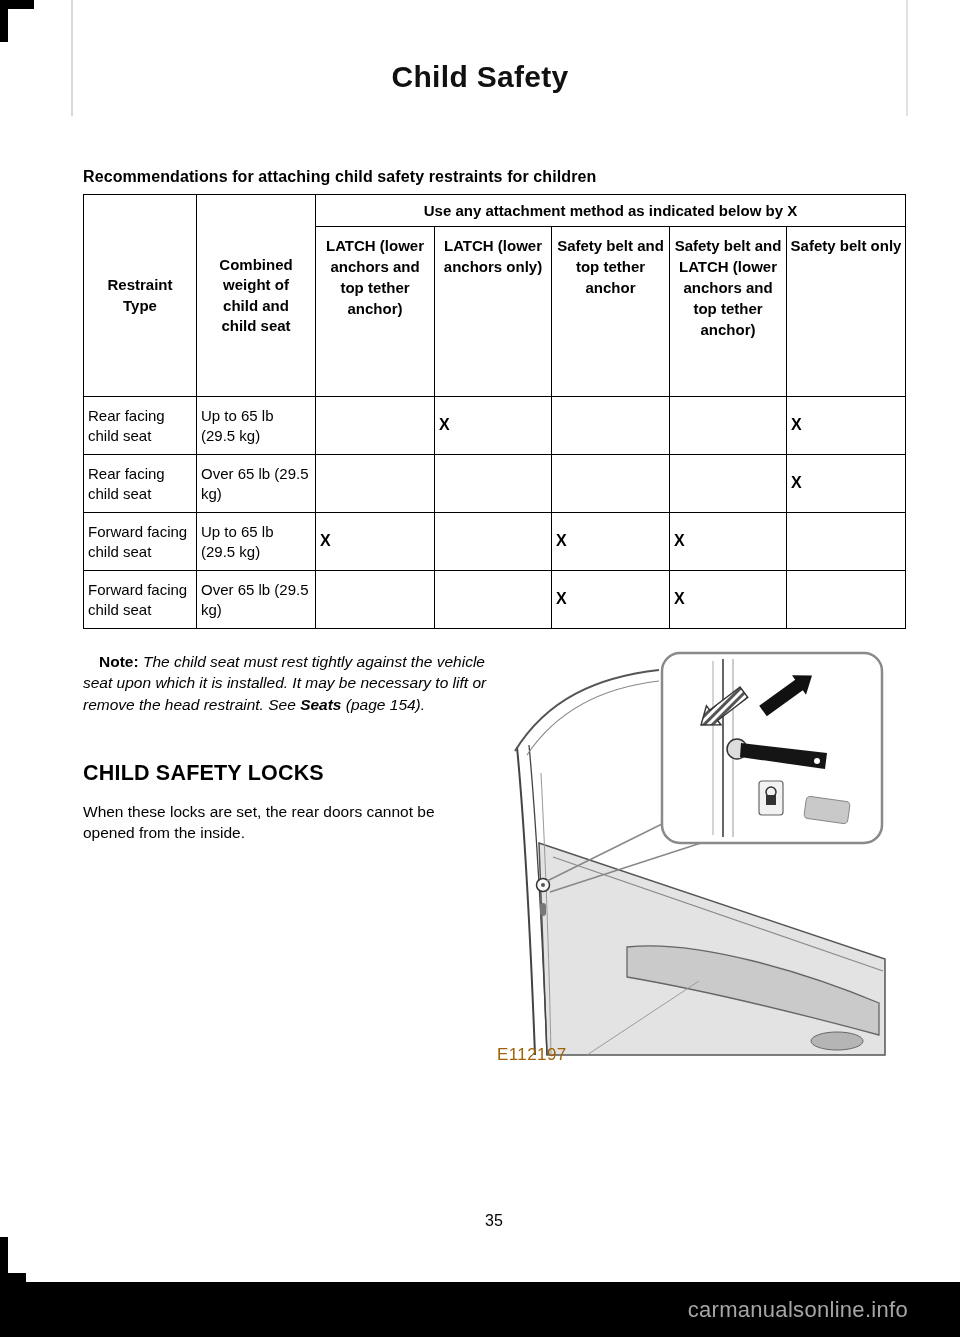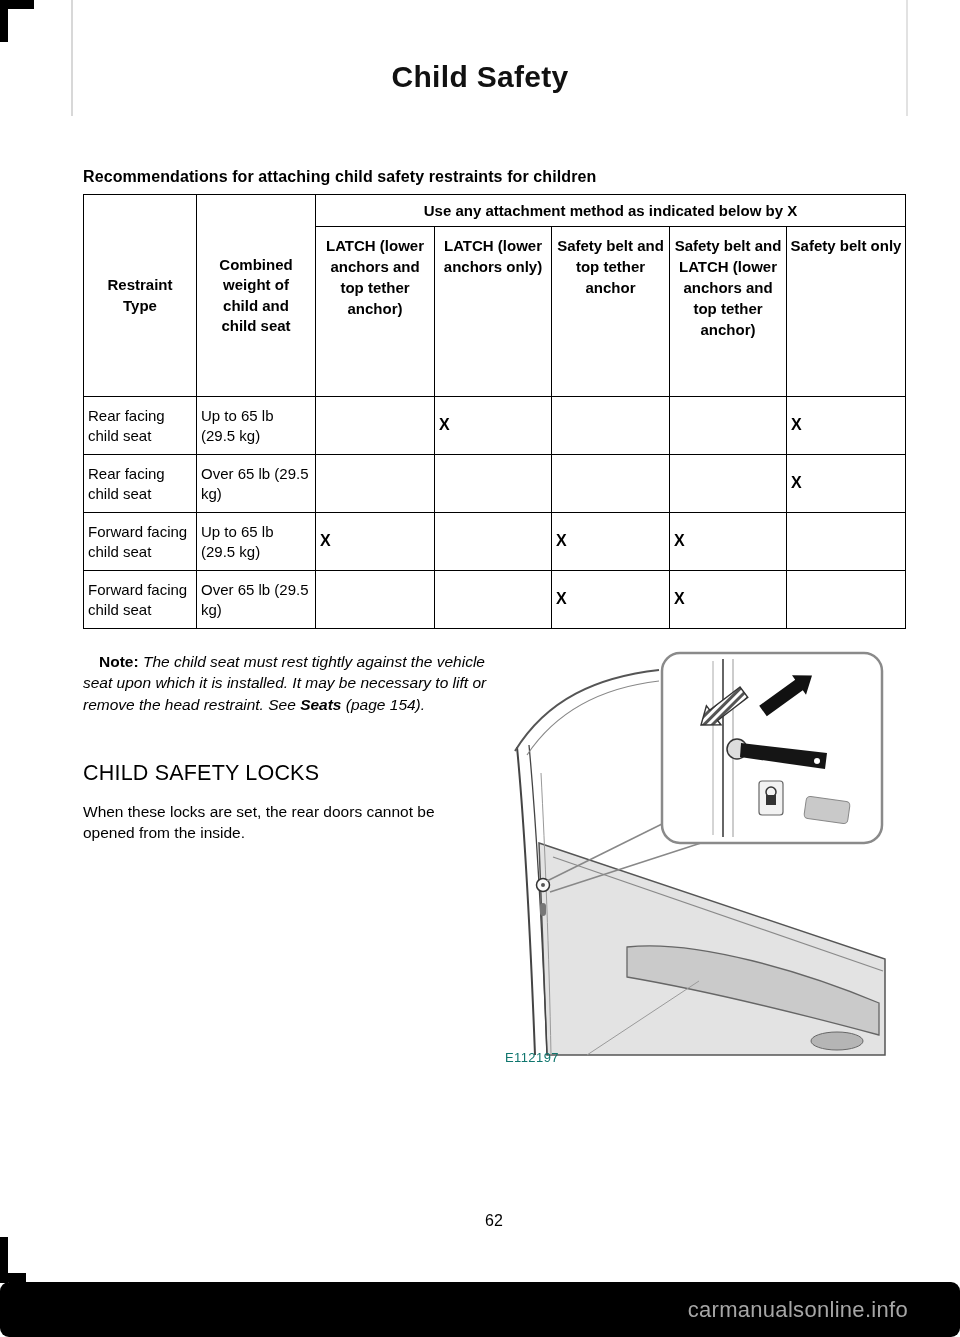--- a/index.html
+++ b/index.html
@@ -34,30 +34,30 @@
 
   .lower { display:flex; margin-top:22px; }
   .left-col { flex:0 0 404px; width:404px; }
   .right-col { flex:1; position:relative; height:422px; }
 
   .note { font-size:15.5px; line-height:1.38; }
   .note .note-label { font-weight:bold; font-style:normal;margin-left:16px; }
   .note .note-body, .note .note-after { font-style:italic; }
   .note .seats { font-weight:bold; font-style:italic;margin-top:26px; }
 
-  .locks-heading { margin-top:46px; font-size:21.5px; font-weight:normal; letter-spacing:0.2px; }
+  .locks-heading { margin-top:46px; font-size:21.5px; font-weight:bold; letter-spacing:0.2px; }
   .locks-body { margin-top:16px; font-size:15.5px; line-height:1.35; width:392px; }
 
   .figure { position:absolute; top:0; left:0; width:400px; height:422px; }
   .figure svg { display:block; }
-  .figure-code { position:absolute; left:18px; bottom:8px; font-size:13px; color:#0f766e; letter-spacing:0.4px; }
+  .figure-code { position:absolute; left:10px; bottom:8px; font-size:17px; color:#a16207; letter-spacing:0.4px; }
 
   .page-number { position:absolute; left:83px; top:1212px; width:822px; text-align:center; font-size:16px; }
 
-  .watermark-bar { position:absolute; left:0; bottom:0; width:960px; height:55px; background:#000;border-radius:9px; }
+  .watermark-bar { position:absolute; left:0; bottom:0; width:960px; height:55px; background:#000; }
   .watermark-text { position:absolute; right:52px; top:50%; transform:translateY(-50%);
     color:#a6a6a6; font-size:22px; letter-spacing:0.3px; }
 </style>
 </head>
 <body>
 
 <div class="page">
 
   <div class="mark-tl-h"></div>
   <div class="mark-tl-v"></div>
@@ -206,19 +206,19 @@
               <rect x="318" y="148" width="44" height="22" rx="4" fill="#c9c9c9" stroke="#888" stroke-width="1" transform="rotate(8 340 159)"></rect>
             </g>
           </svg>
           <div class="figure-code">E112197</div>
         </div>
       </div>
     </div>
 
   </div>
 
-  <div class="page-number">62</div>
+  <div class="page-number">35</div>
 
   <div class="watermark-bar">
     <span class="watermark-text">carmanualsonline.info</span>
   </div>
 
 </div>
 
 </body></html>

